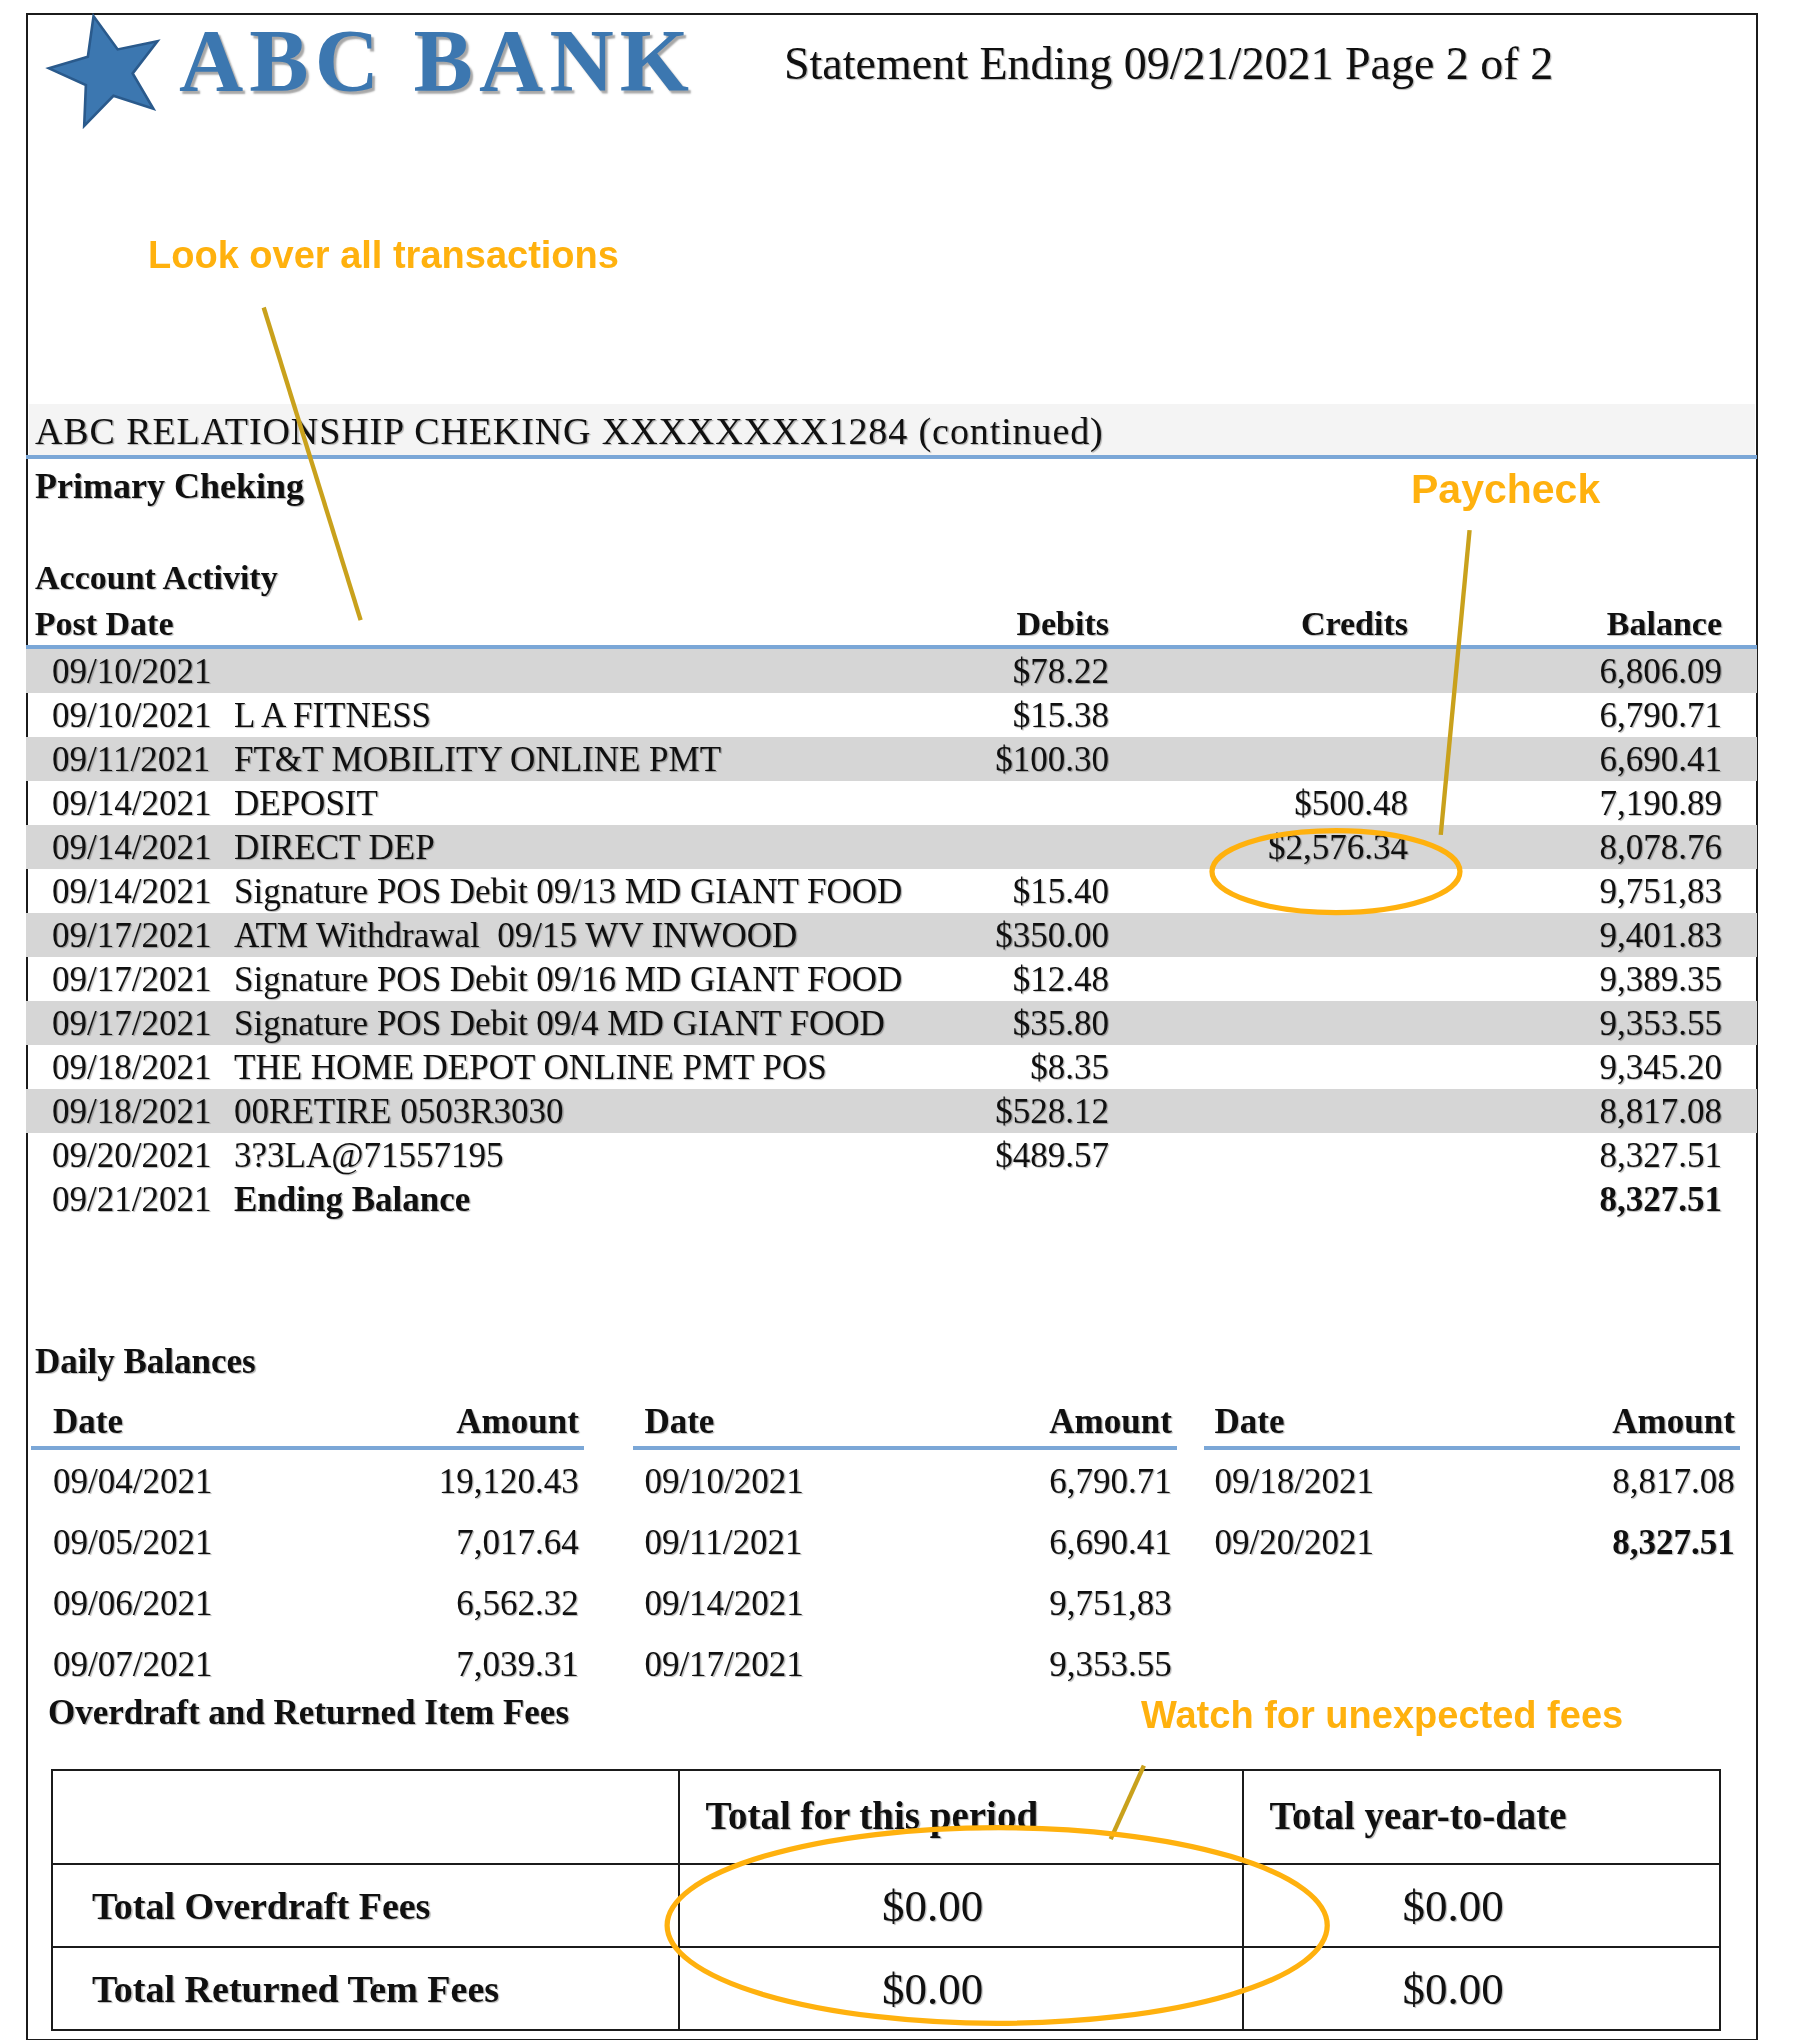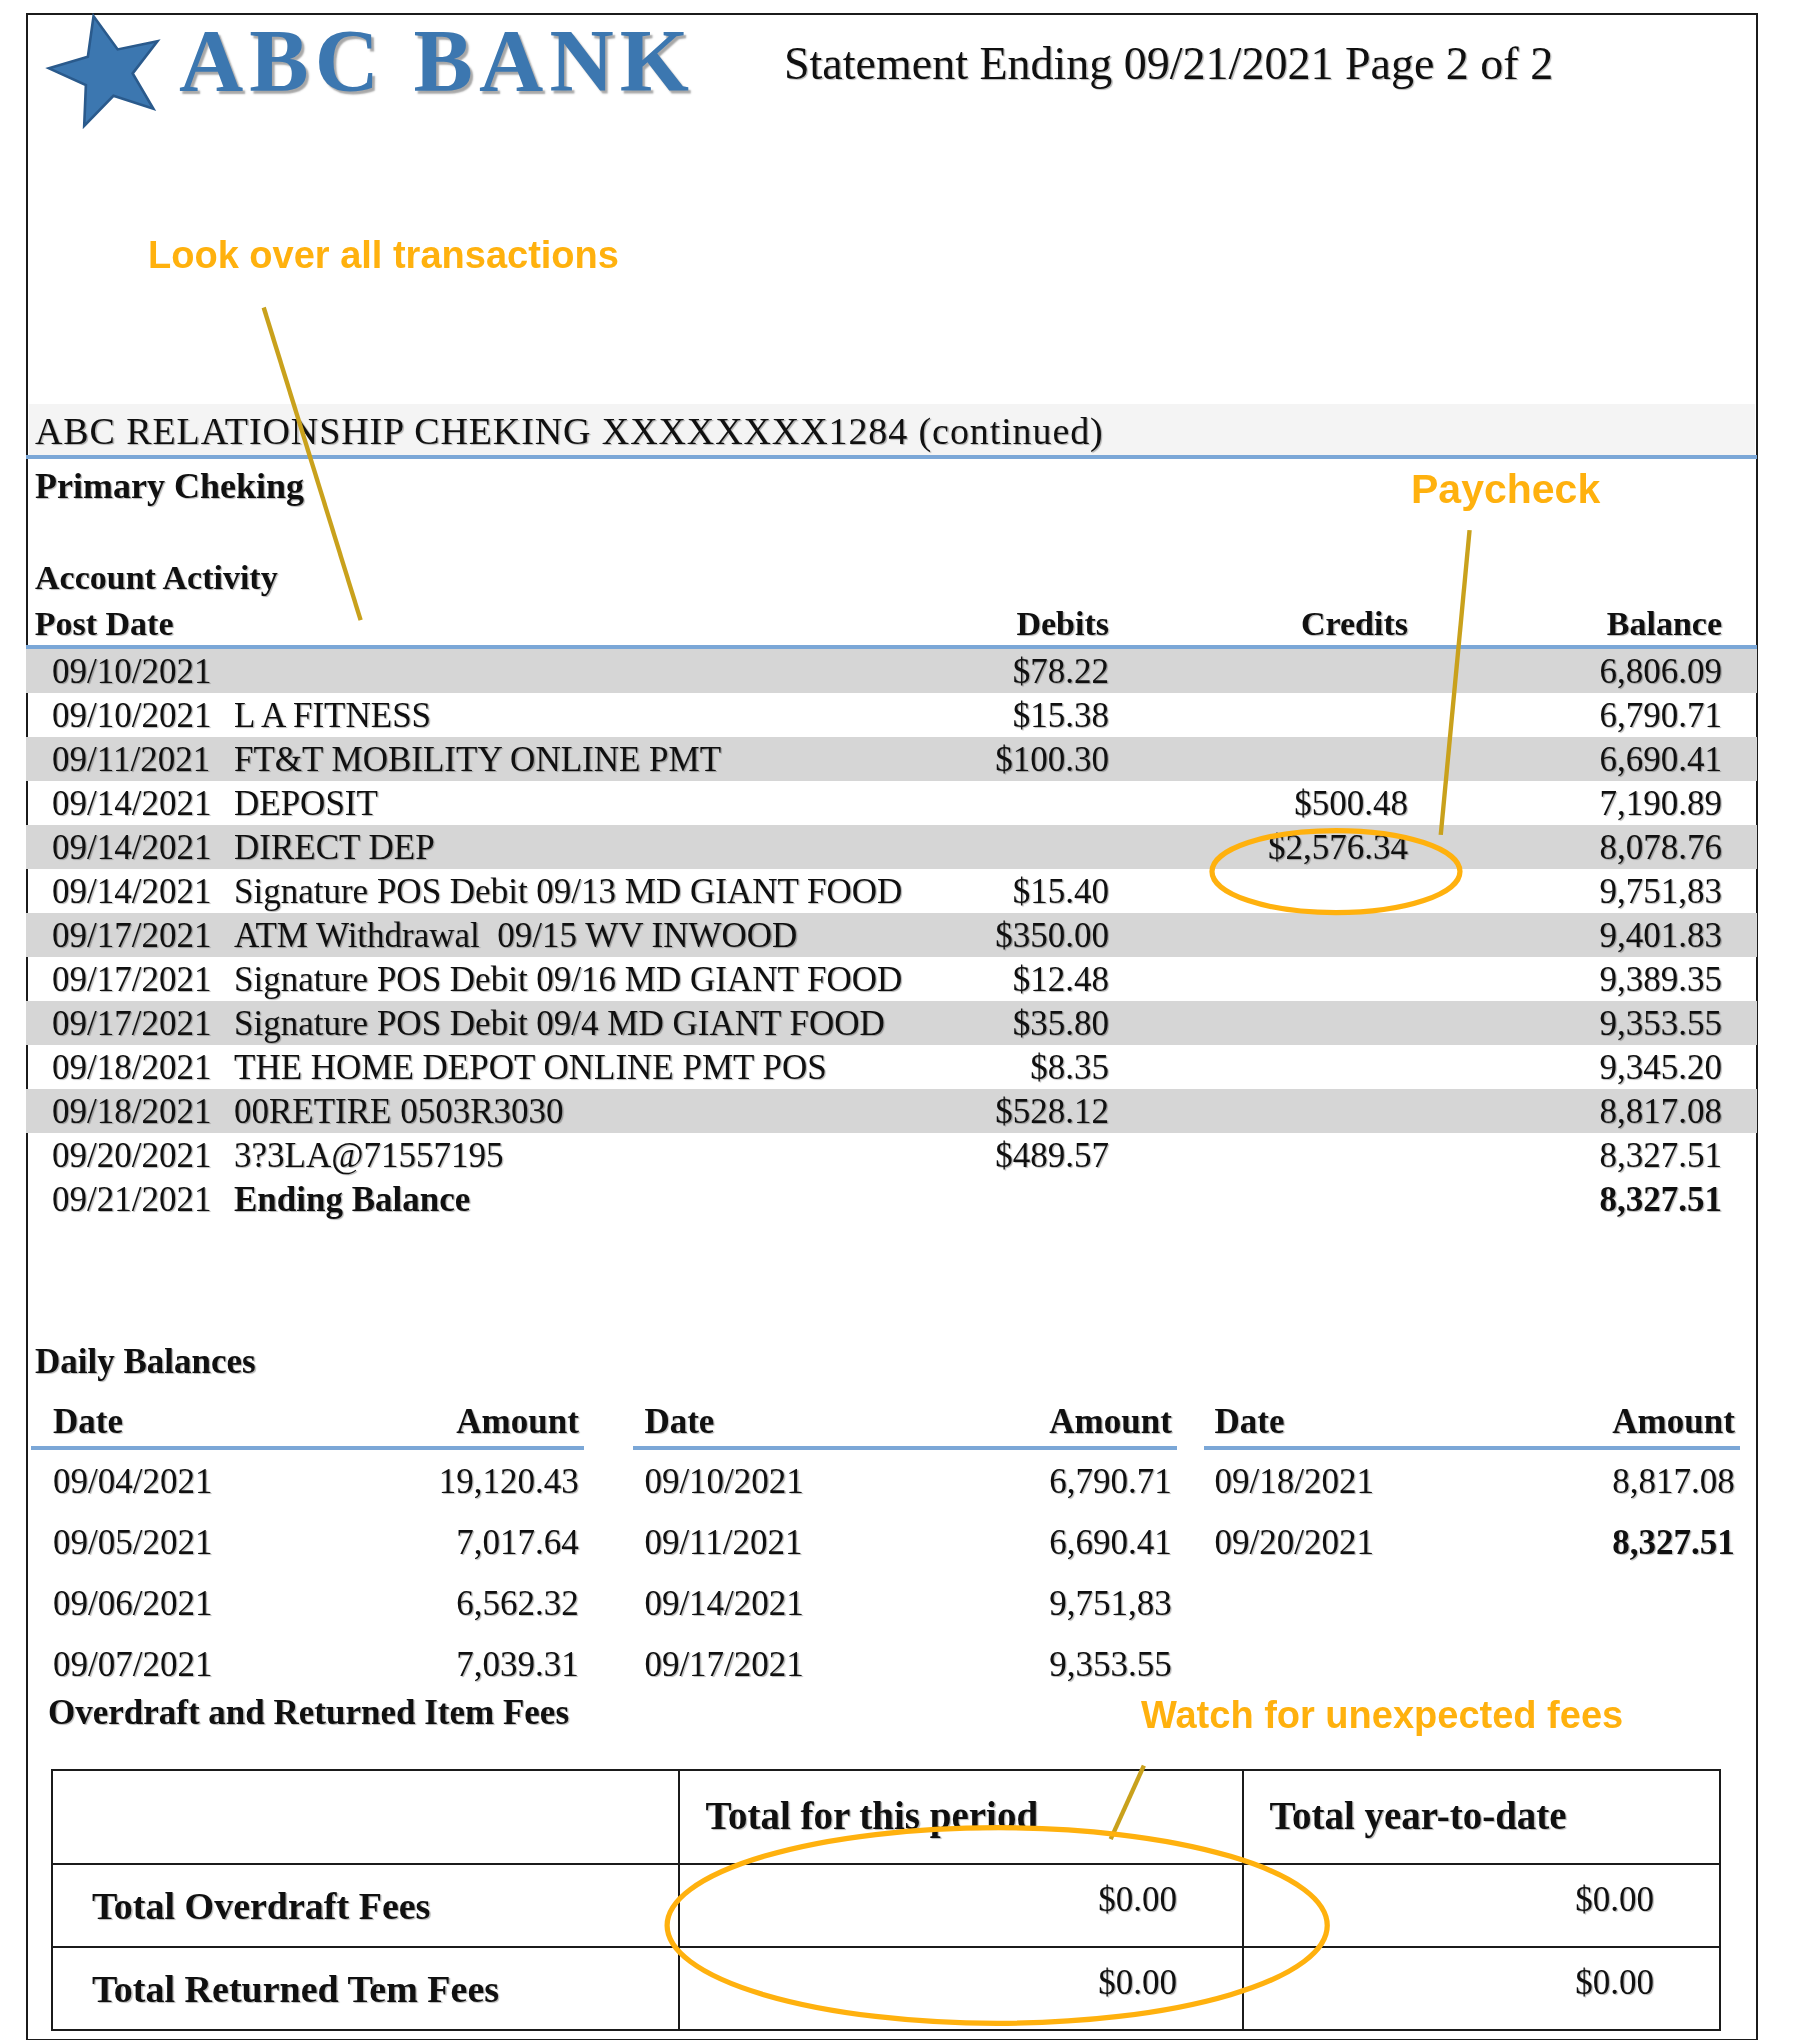--- a/index.html
+++ b/index.html
@@ -78,21 +78,21 @@
     border:2.6px solid #1b1b1b;border-collapse:collapse;table-layout:fixed;
   }
   #fees-table td{border:2.6px solid #1b1b1b;vertical-align:top;padding:8px;}
   .fcol1{width:609px;}
   .fcol2{width:546px;}
   .fcol3{width:459px;}
   .fees-hrow{height:92px;}
   .fees-row{height:81px;}
   .fee-head{font-weight:bold;font-size:39px;padding:14px 0 0 17.5px;display:block;}
   .fee-label{font-weight:bold;font-size:38px;padding:10.5px 0 0 31px;display:block;}
-  .fee-val{font-size:35px;padding:7px 57px 0 0;display:block;text-align:right;}
+  .fee-val{font-size:45px;padding:7px 57px 0 0;display:block;text-align:center;}
 </style>
 </head>
 <body style="--brand: #3c77b0; --rule: #7ba7d7; --accent: #ffb10e;">
 
 <div class="abs" id="page-frame"></div>
 
 <svg class="abs" id="bank-logo" viewBox="0 0 150 150">
   <g transform="translate(75,78) rotate(-14)">
     <polygon points="0,-66 17.6,-22.4 64,-20.4 27.6,8.4 40.8,53.4 0,28 -40.8,53.4 -27.6,8.4 -64,-20.4 -17.6,-22.4" fill="#3c77b0" stroke="#2a5a8c" stroke-width="3"></polygon>
   </g>

